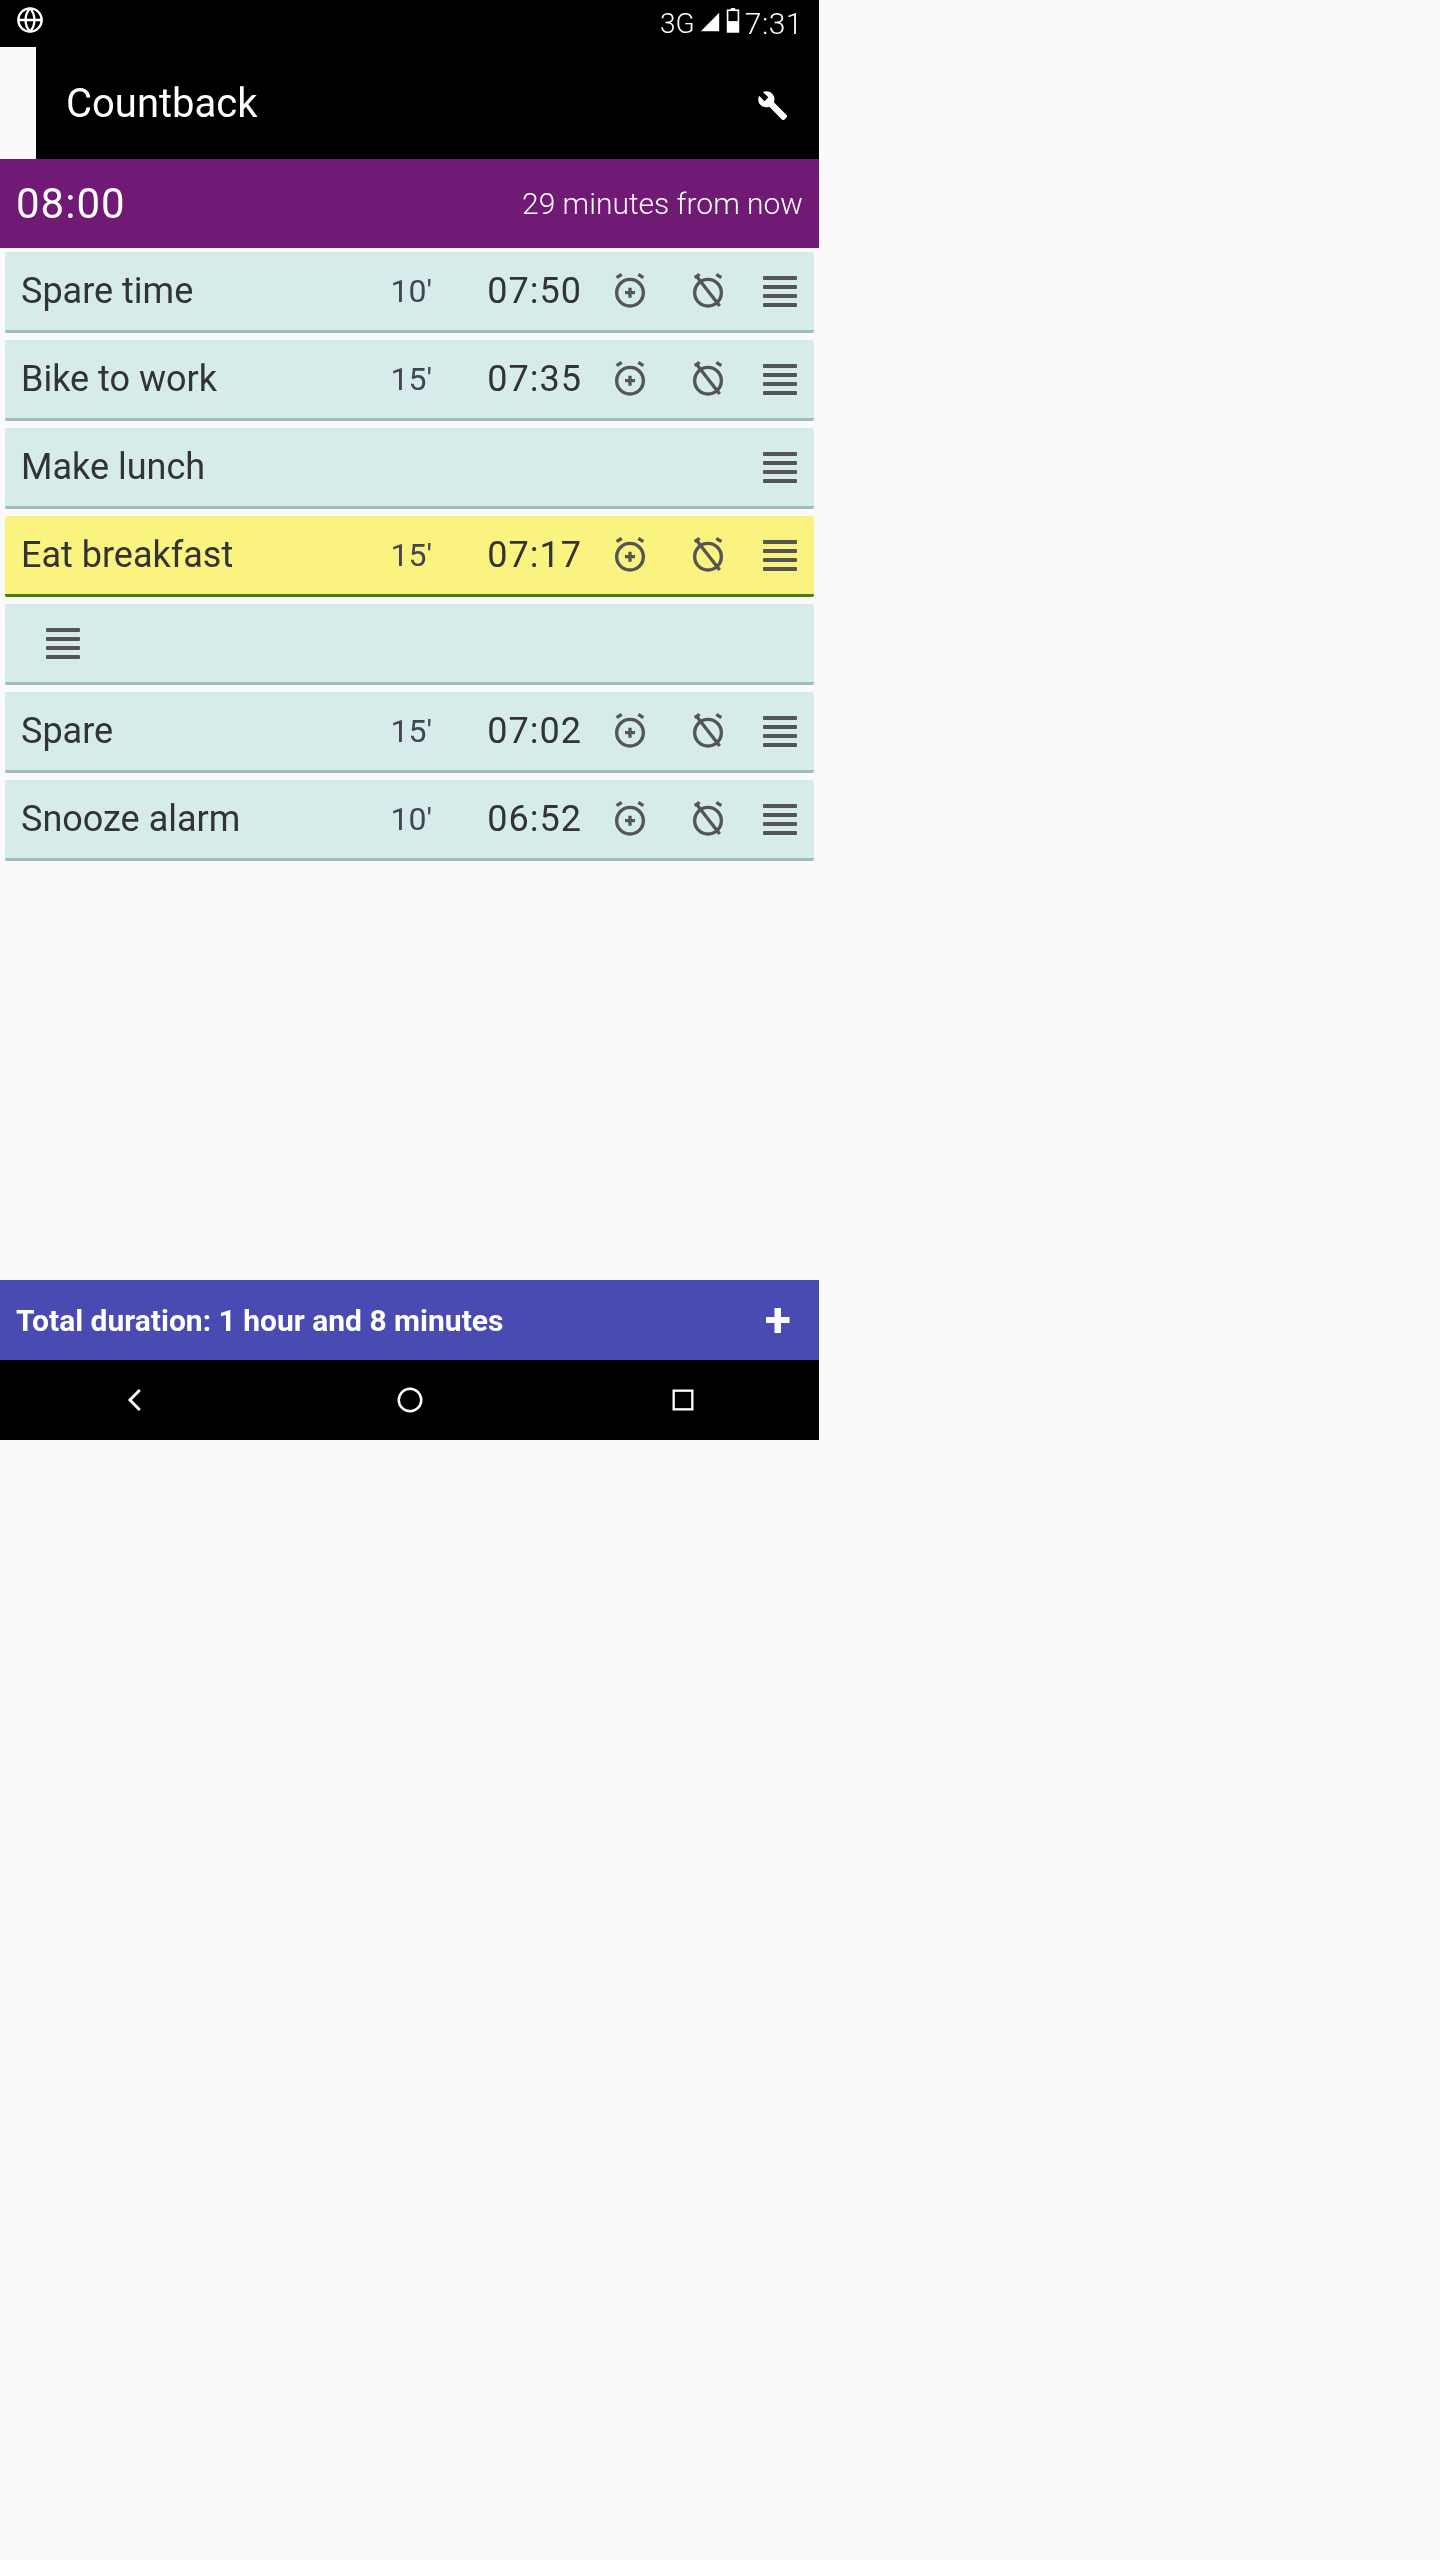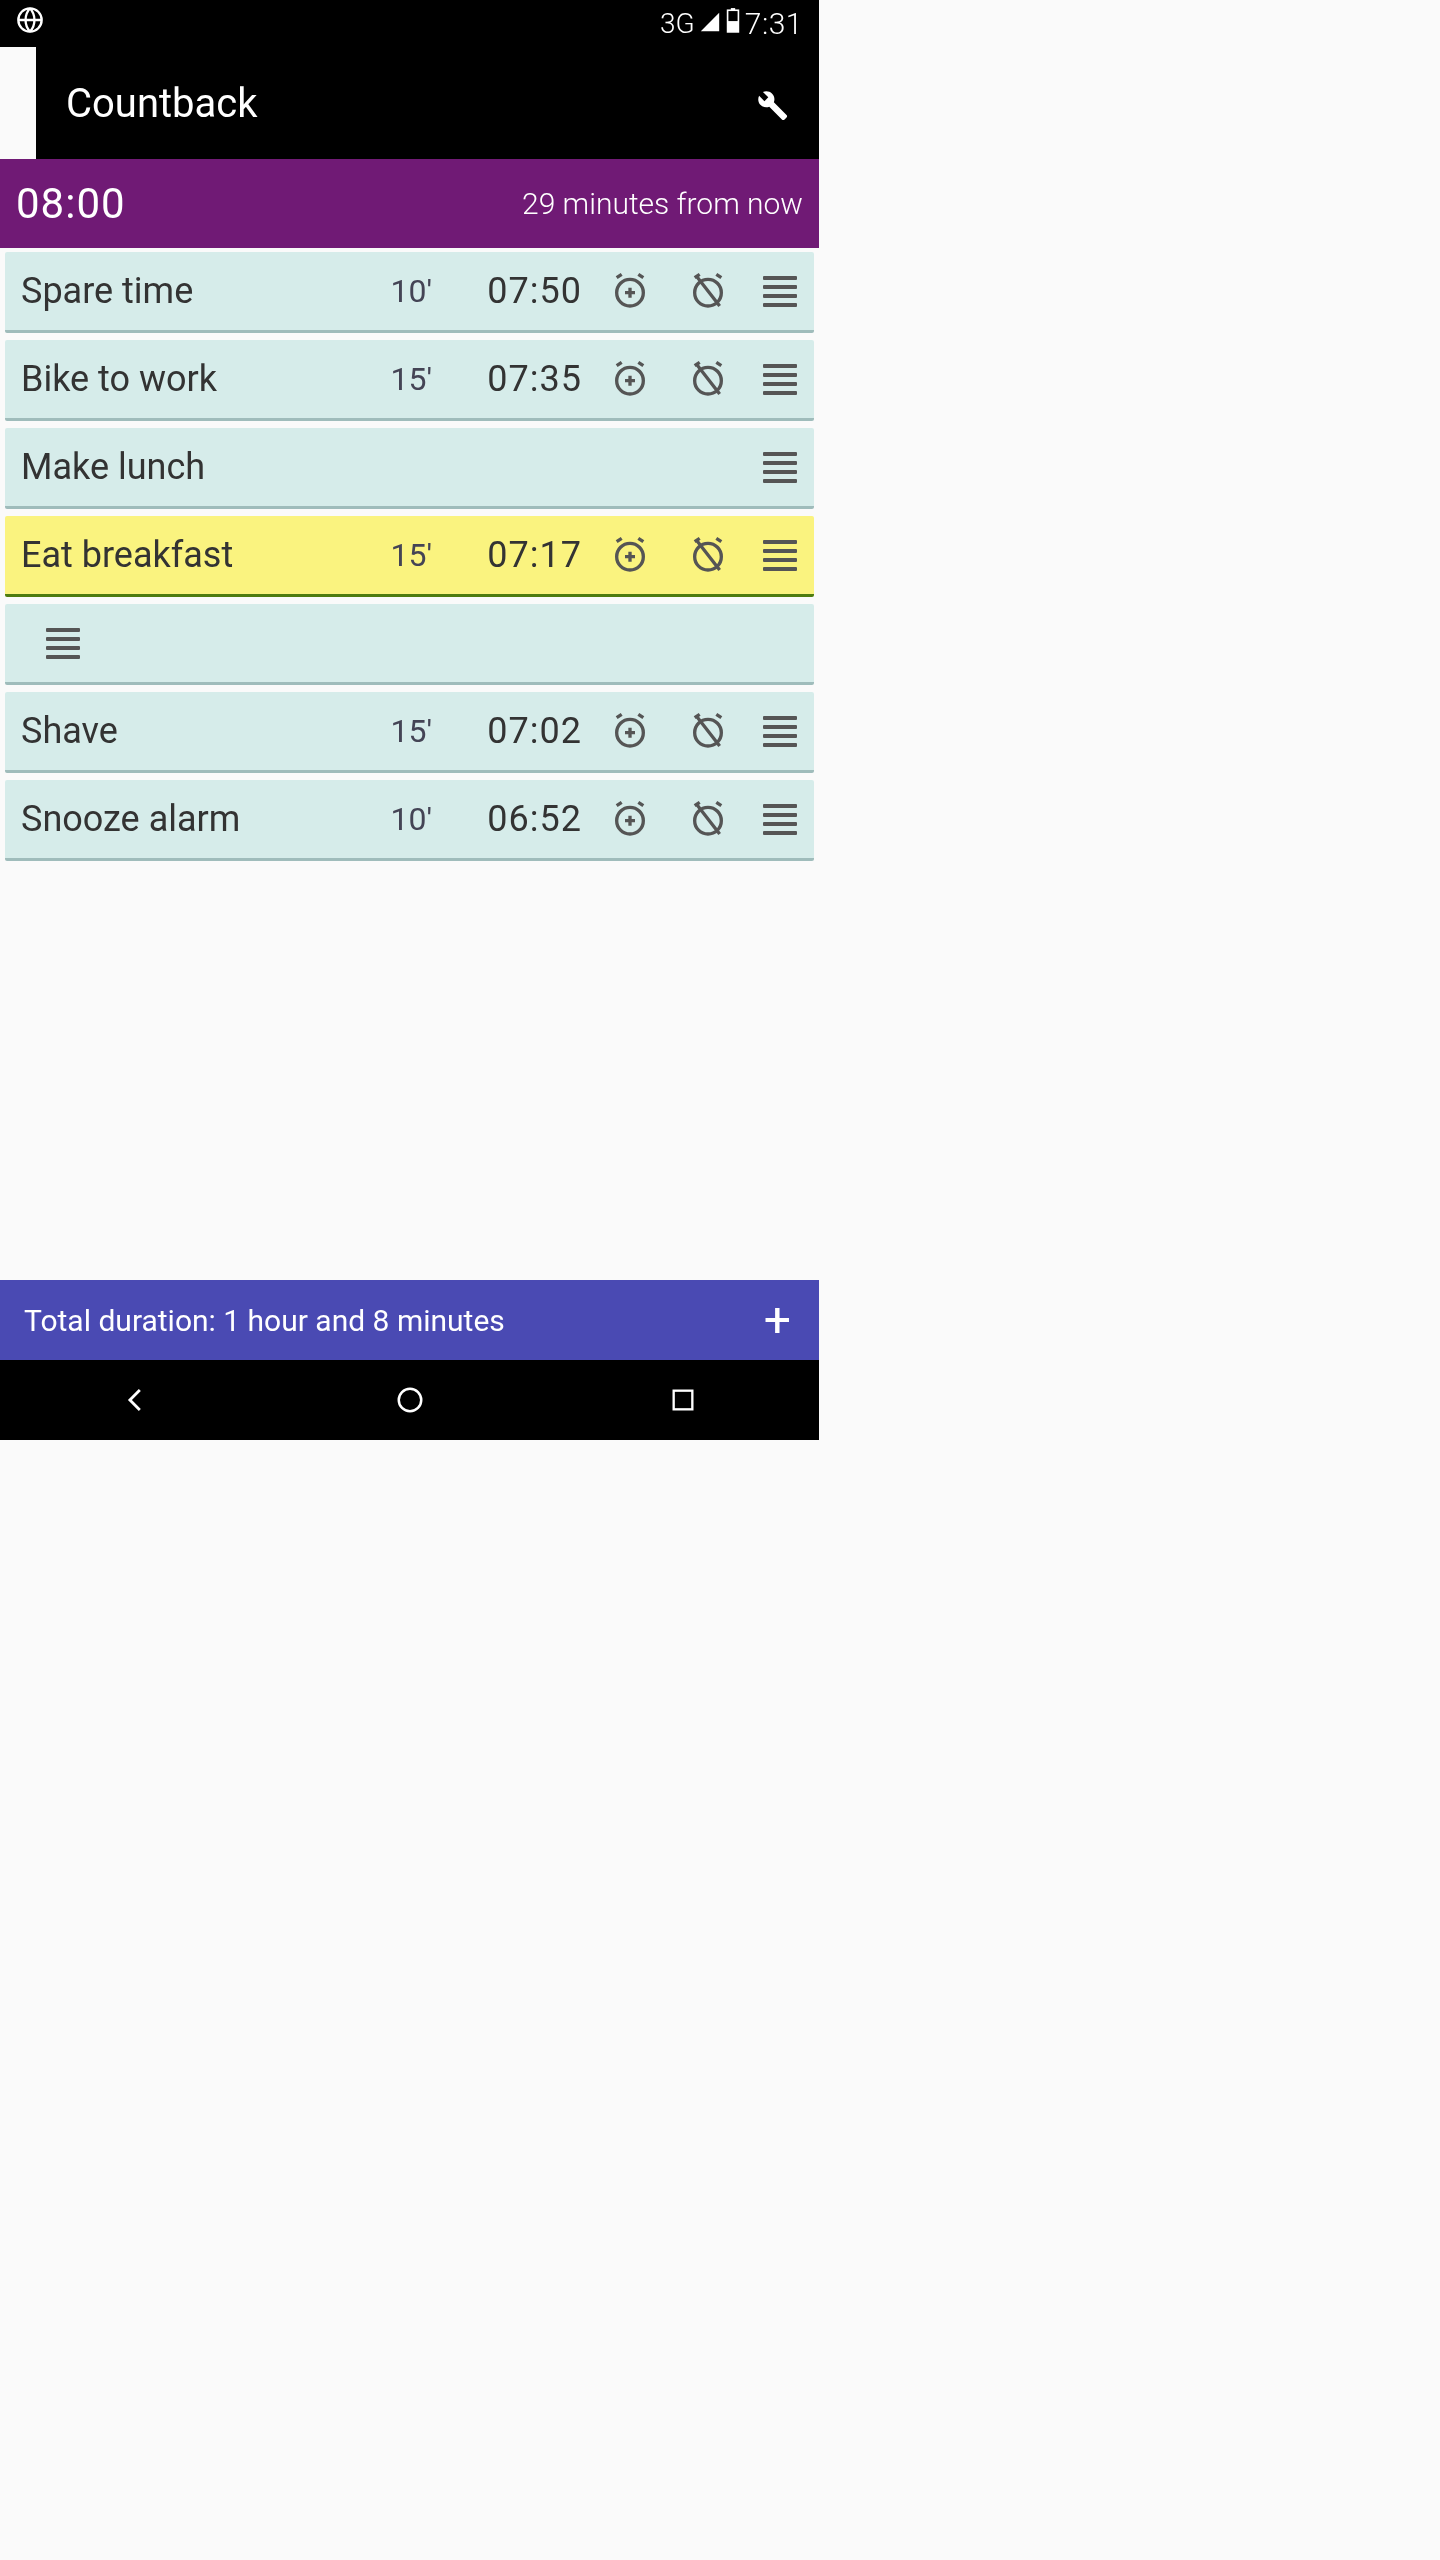--- a/index.html
+++ b/index.html
@@ -91,23 +91,23 @@
   .drag-handle { width:40px; margin-left:22px; display:flex; flex-direction:column; gap:5px; justify-content:center; align-items:center;}
   .drag-handle .bar { width:34px; height:4px; background:#555; border-radius:1px; }
 
   .footer-bar {
     height: 80px;
     background: #4a4ab3;
     color: #fff;
     display: flex;
     align-items: center;
     justify-content: space-between;
-    padding: 0 28px 0 24px;
+    padding: 0 28px 0 16px;
     font-size: 30px;
-    font-weight: 400;
+    font-weight: 700;
   }
   .plus {
     font-size: 48px;
     line-height: 40px;
   }
 
   .nav-bar {
     height: 80px;
     background: #000;
     display: flex;
@@ -241,21 +241,21 @@
     </div>
     <div class="item">
       <span class="drag-handle">
         <div class="bar"></div>
         <div class="bar"></div>
         <div class="bar"></div>
         <div class="bar"></div>
       </span>
     </div>
     <div class="item">
-      <span class="name">Shave</span>
+      <span class="name">Spare</span>
       <span class="dur">15'</span>
       <span class="time">07:02</span>
       <span class="ico">
         <svg width="40" height="40" viewBox="0 0 24 24" fill="none" stroke="#555" stroke-width="2">
           <circle cx="12" cy="13" r="8"></circle>
           <path d="M12 10v6M9 13h6M4 4l3-2M20 4l-3-2"></path>
         </svg>
       </span>
       <span class="ico">
         <svg width="40" height="40" viewBox="0 0 24 24" fill="none" stroke="#555" stroke-width="2">

